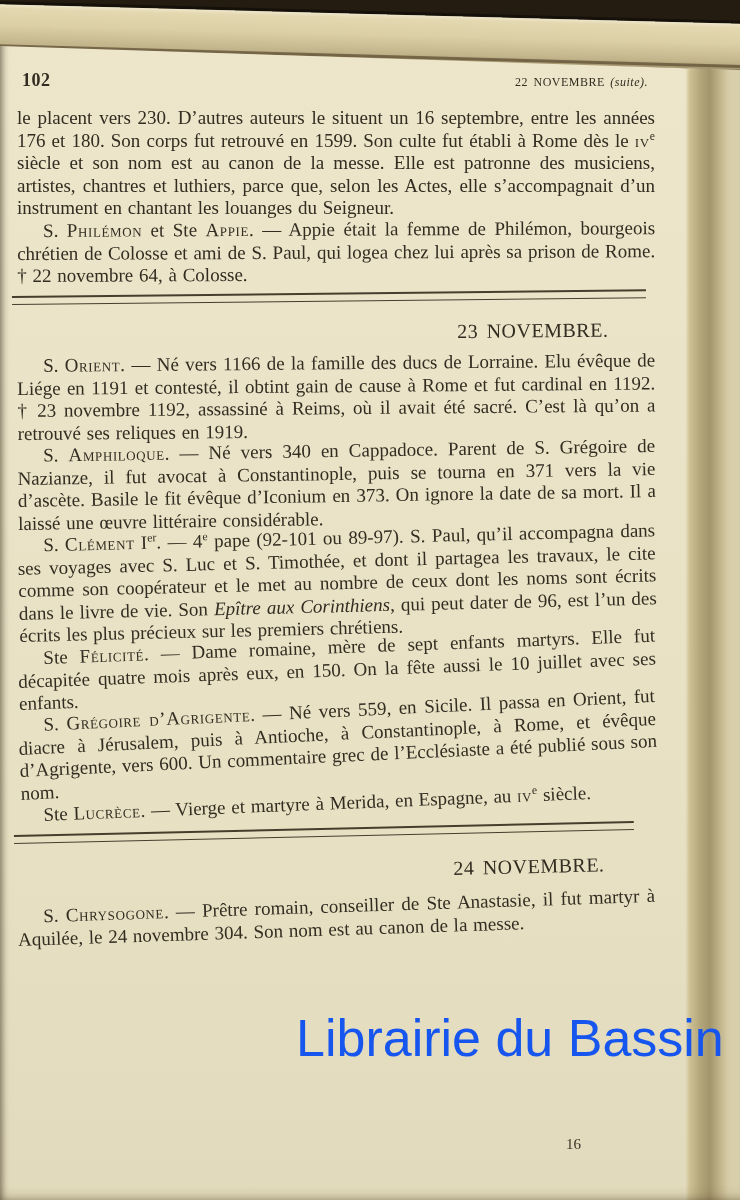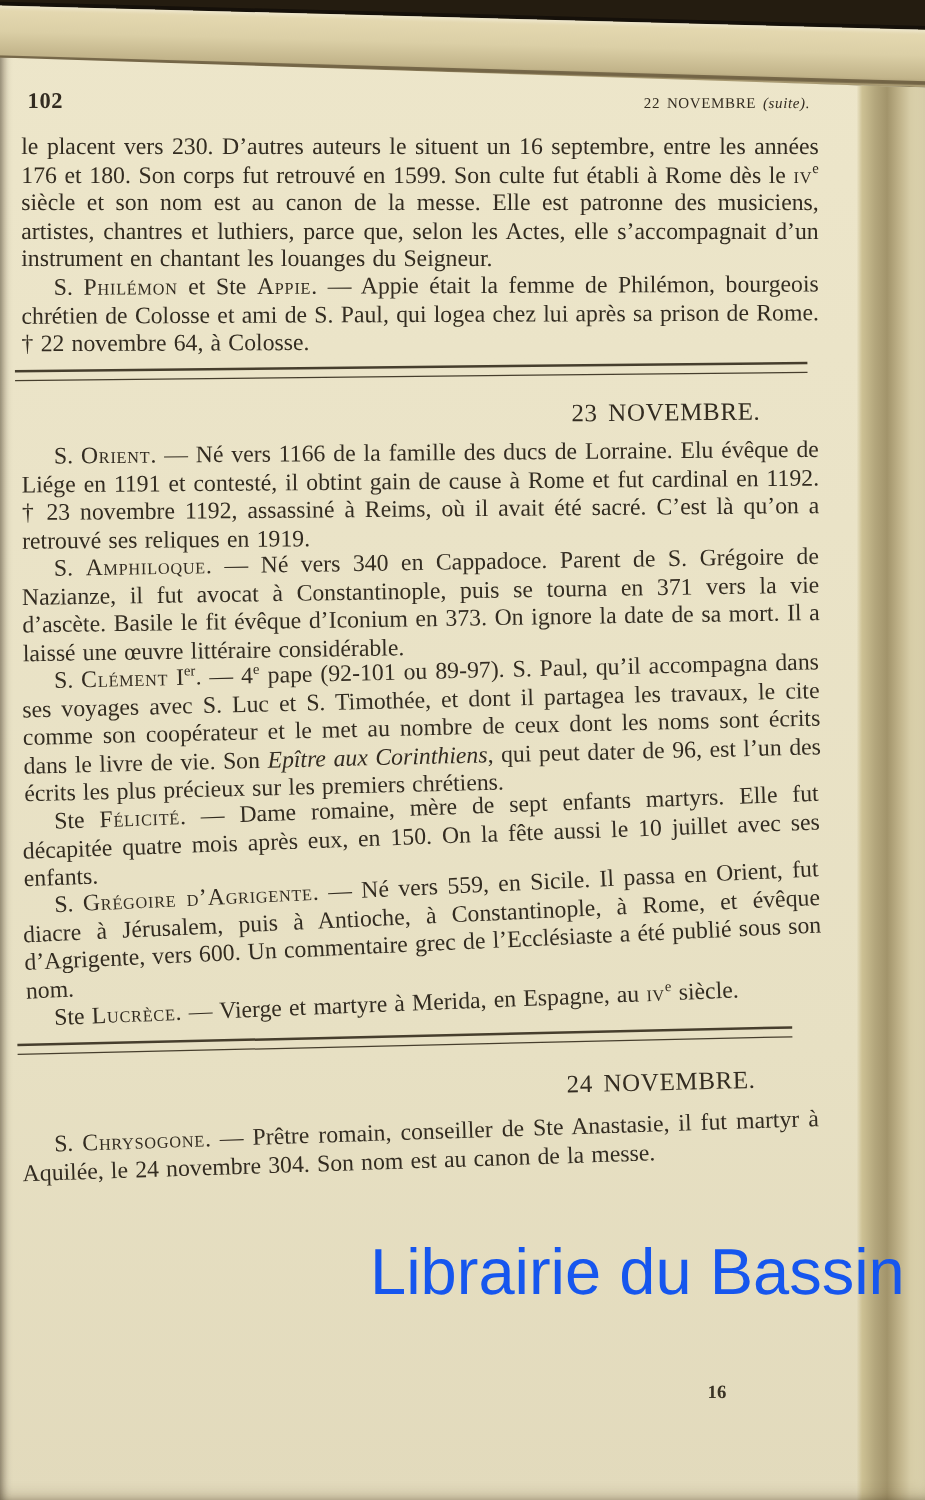--- a/index.html
+++ b/index.html
@@ -49,21 +49,21 @@
 
   .rule{height:6px;border-top:2px solid #463e2d;border-bottom:1.6px solid #463e2d;transform-origin:left center;}
   .rule-1{width:634px;margin-top:9px;transform:rotate(-0.6deg);}
   .rule-2{width:620px;margin-top:7px;margin-left:2px;transform:rotate(-1.3deg);}
 
   .section-heading{width:max-content;font-size:20px;letter-spacing:.5px;word-spacing:3px;transform-origin:left top;}
   .heading-23{margin:15px 52px 12px auto;transform:rotate(-0.5deg);}
   .heading-24{margin:13px 56px 0 auto;transform:rotate(-1.4deg);}
   .sec-c{margin-top:26px;}
 
-  .signature{position:absolute;left:566px;top:1106px;font-size:15px;font-weight:bold;color:#3a3325;}
+  .signature{position:absolute;left:566px;top:1136px;font-size:15px;font-weight:normal;color:#3a3325;}
 
   .watermark{position:absolute;left:296px;top:988px;font-family:"Liberation Sans","DejaVu Sans",sans-serif;
     font-size:52px;white-space:nowrap;letter-spacing:0;}
 </style>
 </head>
 <body>
 
 <div class="photo">
   <div class="book-top-edge"></div>
   <div class="book-top-crease"></div>
@@ -101,14 +101,14 @@
       <div class="section-heading heading-24">24 NOVEMBRE.</div>
       <div class="sec sec-c">
           <p><span>S. </span><span class="seg-sc">Chrysogone</span><span>. — Prêtre romain, conseiller de Ste Anastasie, il fut martyr à Aquilée, le 24 novembre 304. Son nom est au canon de la messe.</span></p>
         </div>
 
     </div>
 
     <div class="signature">16</div>
   </div>
 
-  <div class="watermark" style="color: rgb(22, 86, 238);">Librairie du Bassin</div>
+  <div class="watermark" style="color: rgb(22, 86, 238); margin-top: 20px;">Librairie du Bassin</div>
 </div>
 
 </body></html>

